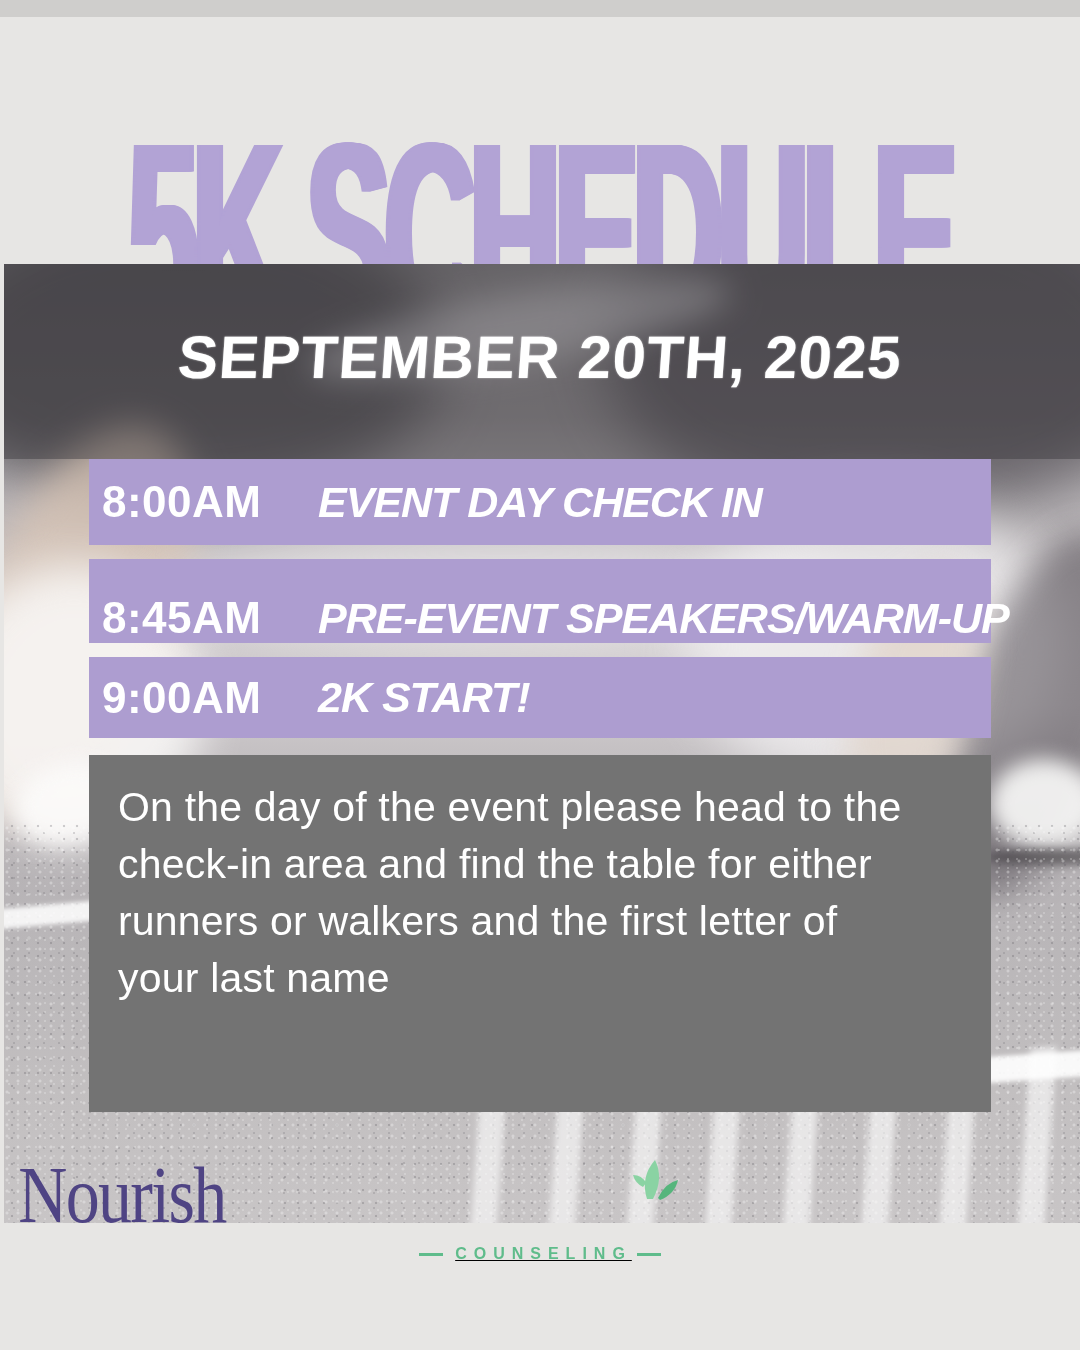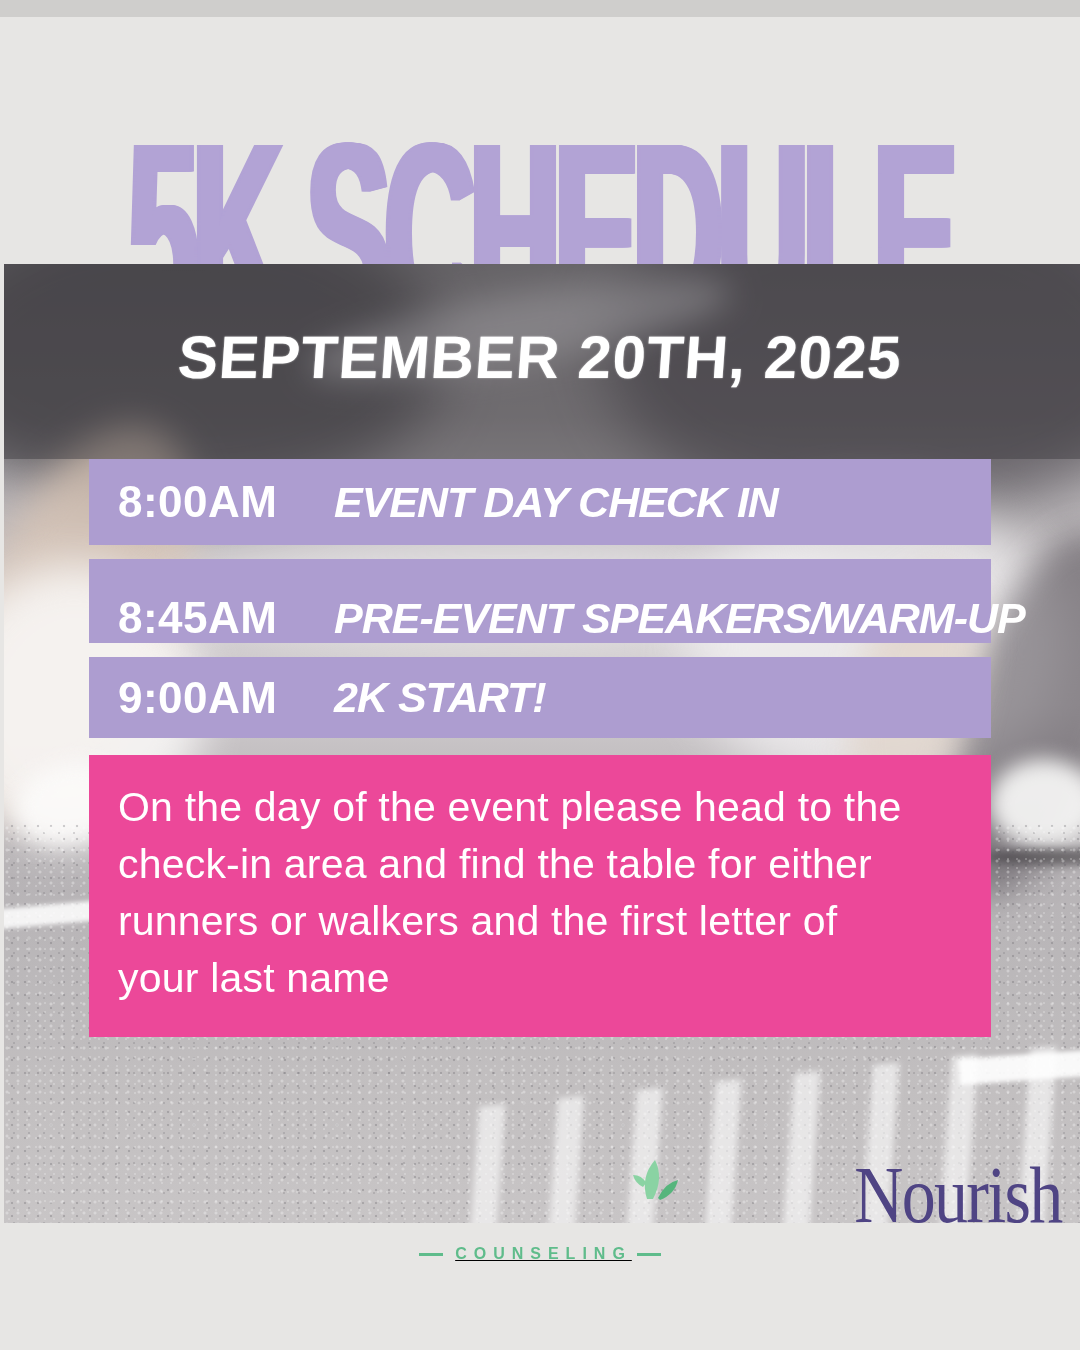--- a/index.html
+++ b/index.html
@@ -64,38 +64,38 @@
   .date {
     position:absolute; top:306px; left:0; width:100%; text-align:center;
     color:#ffffff; font-size:60px; font-weight:bold; letter-spacing:1px;
     text-transform:uppercase; transform:skewX(-4deg);
     text-shadow:0 0 2px rgba(255,255,255,.6);
   }
 
   
   .bar {
     position:absolute; left:89px; width:902px; background:#ad9dd0;
-    display:flex; align-items:center; padding-left:29px; box-sizing:border-box;
+    display:flex; align-items:center; padding-left:13px; box-sizing:border-box;
     color:#ffffff; font-weight:bold; white-space:nowrap;
   }
   .bar-1 { top:442px; height:86px; }
   .bar-2 { top:542px; height:84px;align-items:flex-end; }
   .bar-3 { top:640px; height:81px; }
   .bar .time  { font-size:44px; width:216px; flex:none; letter-spacing:0.5px; }
   .bar .label { font-size:43px; letter-spacing:-1px;font-style:italic; }
 
   
   .note {
-    position:absolute; left:89px; top:738px; width:902px; height:282px;
-    background:#ec4899; box-sizing:border-box; padding:24px 18px 12px 29px;
+    position:absolute; left:89px; top:738px; width:902px; height:357px;
+    background:#737373; box-sizing:border-box; padding:24px 18px 12px 29px;
     color:#ffffff; font-size:41px; line-height:57px; letter-spacing:0.2px;
   }
 
   
-  .logo { position:absolute; left:0; top:1138px; width:100%; text-align:right; }
+  .logo { position:absolute; left:0; top:1138px; width:100%; text-align:left; }
   .brand {
     display:inline-block; line-height:1;
     font-family:"Liberation Serif", serif; font-size:80px; font-weight:normal;
     color:#4f4484; letter-spacing:-2px; transform:scaleX(.85); transform-origin:center;
   }
   .sub { margin-top:10px; display:flex; justify-content:center; align-items:center; gap:5px;text-decoration:underline; }
   .sub .word { color:#5fbc8b; font-size:16px; font-weight:bold; letter-spacing:7px; text-indent:7px; }
   .dash { width:24px; height:3px; background:#5fbc8b; }
   .leaf { position:absolute; left:631px; top:1140px; }
 </style>

